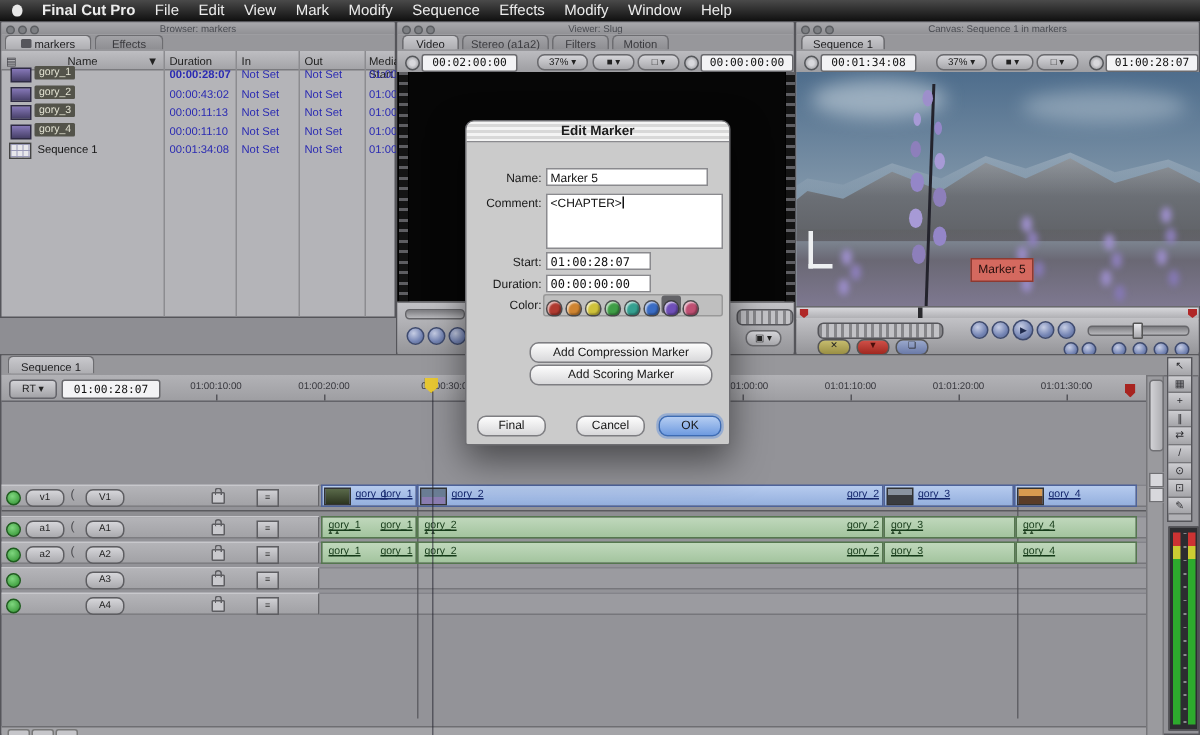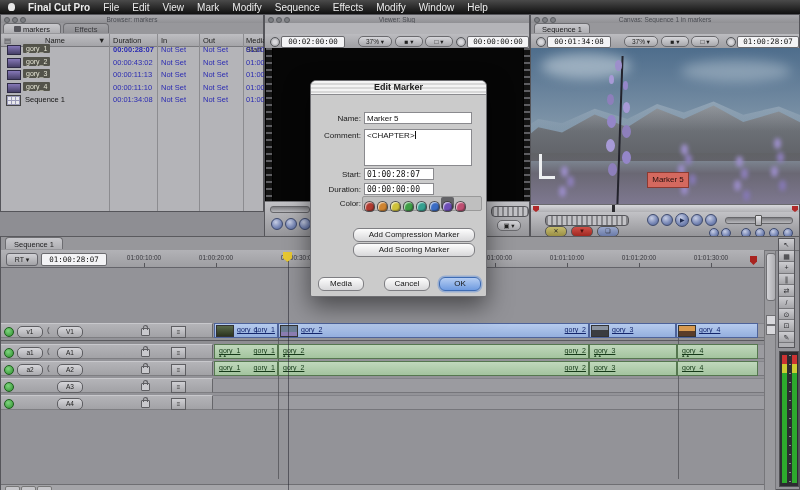--- a/index.html
+++ b/index.html
@@ -225,20 +225,26 @@
     </div>
   </div>
 
   <div class="abs win" style="left:264px;top:14px;width:266px;height:222px;">
     <div class="wtitle">Viewer: Slug</div>
     <div class="wdots">
         <i></i>
         <i></i>
         <i></i>
       </div>
+    <div class="tabrow" style="top:8px;">
+      <div class="tab" style="left:3px;width:38px;">Video</div>
+      <div class="tab inactive" style="left:43px;width:58px;">Stereo (a1a2)</div>
+      <div class="tab inactive" style="left:103px;width:38px;">Filters</div>
+      <div class="tab inactive" style="left:143px;width:38px;">Motion</div>
+    </div>
     <div class="tcbar" style="top:19px;">
       <span class="clockicon" style="left:5px;top:3px;"></span>
       <div class="tcbox" style="left:16px;top:2px;width:62px;">00:02:00:00</div>
       <div class="pill" style="left:93px;top:2px;width:32px;"><span>37%</span> ▾</div>
       <div class="pill" style="left:130px;top:2px;width:26px;">■ ▾</div>
       <div class="pill" style="left:160px;top:2px;width:26px;">□ ▾</div>
       <span class="clockicon" style="left:191px;top:3px;"></span>
       <div class="tcbox" style="left:202px;top:2px;width:60px;">00:00:00:00</div>
     </div>
     <div class="abs" style="left:0;top:33px;width:266px;height:153px;background:#060606;">
@@ -477,29 +483,29 @@
     <div class="mbar" style="left:2px;"></div>
     <div class="mticks"></div>
     <div class="mbar" style="left:12px;"></div>
   </div>
 
   <div class="abs dialog">
     <div class="dlgtitle">Edit Marker</div>
     <div class="dlabel" style="top:33px;left:0;">Name:</div>
     <div class="dinput" style="left:53px;top:31px;width:108px;height:12px;">Marker 5</div>
     <div class="dlabel" style="top:50px;left:0;">Comment:</div>
-    <div class="dinput" style="left:53px;top:48px;width:108px;height:37px;"><span>&lt;CHAPTER&gt;</span><span class="caret"></span></div>
+    <div class="dinput" style="left:53px;top:48px;width:118px;height:37px;"><span>&lt;CHAPTER&gt;</span><span class="caret"></span></div>
     <div class="dlabel" style="top:89px;left:0;">Start:</div>
     <div class="dinput" style="left:53px;top:87px;width:70px;height:12px;font-family:'DejaVu Sans Mono',monospace;">01:00:28:07</div>
     <div class="dlabel" style="top:104px;left:0;">Duration:</div>
     <div class="dinput" style="left:53px;top:102px;width:70px;height:12px;font-family:'DejaVu Sans Mono',monospace;">00:00:00:00</div>
     <div class="dlabel" style="top:118px;left:0;">Color:</div>
     <div class="abs" style="left:51px;top:115px;width:118px;height:13px;background:#bfbfbf;border:1px solid #999;border-radius:2px;">
       <span class="swcell"><span class="swatch" style="background-color: rgb(176, 58, 48);"></span></span><span class="swcell"><span class="swatch" style="background-color: rgb(207, 132, 48);"></span></span><span class="swcell"><span class="swatch" style="background-color: rgb(207, 194, 58);"></span></span><span class="swcell"><span class="swatch" style="background-color: rgb(63, 158, 70);"></span></span><span class="swcell"><span class="swatch" style="background-color: rgb(53, 160, 144);"></span></span><span class="swcell"><span class="swatch" style="background-color: rgb(58, 108, 196);"></span></span><span class="swcell selected"><span class="swatch" style="background-color: rgb(111, 79, 184);"></span></span><span class="swcell"><span class="swatch" style="background-color: rgb(191, 79, 114);"></span></span>
     </div>
     <div class="dbtn" style="left:42px;top:147px;width:120px;">Add Compression Marker</div>
     <div class="dbtn" style="left:42px;top:162px;width:120px;">Add Scoring Marker</div>
-    <div class="dbtn" style="left:7px;top:196px;width:44px;">Media</div>
+    <div class="dbtn" style="left:7px;top:196px;width:44px;">Final</div>
     <div class="dbtn" style="left:73px;top:196px;width:44px;">Cancel</div>
     <div class="dbtn ok" style="left:128px;top:196px;width:40px;">OK</div>
   </div>
 
 </div>
 
 </body></html>

